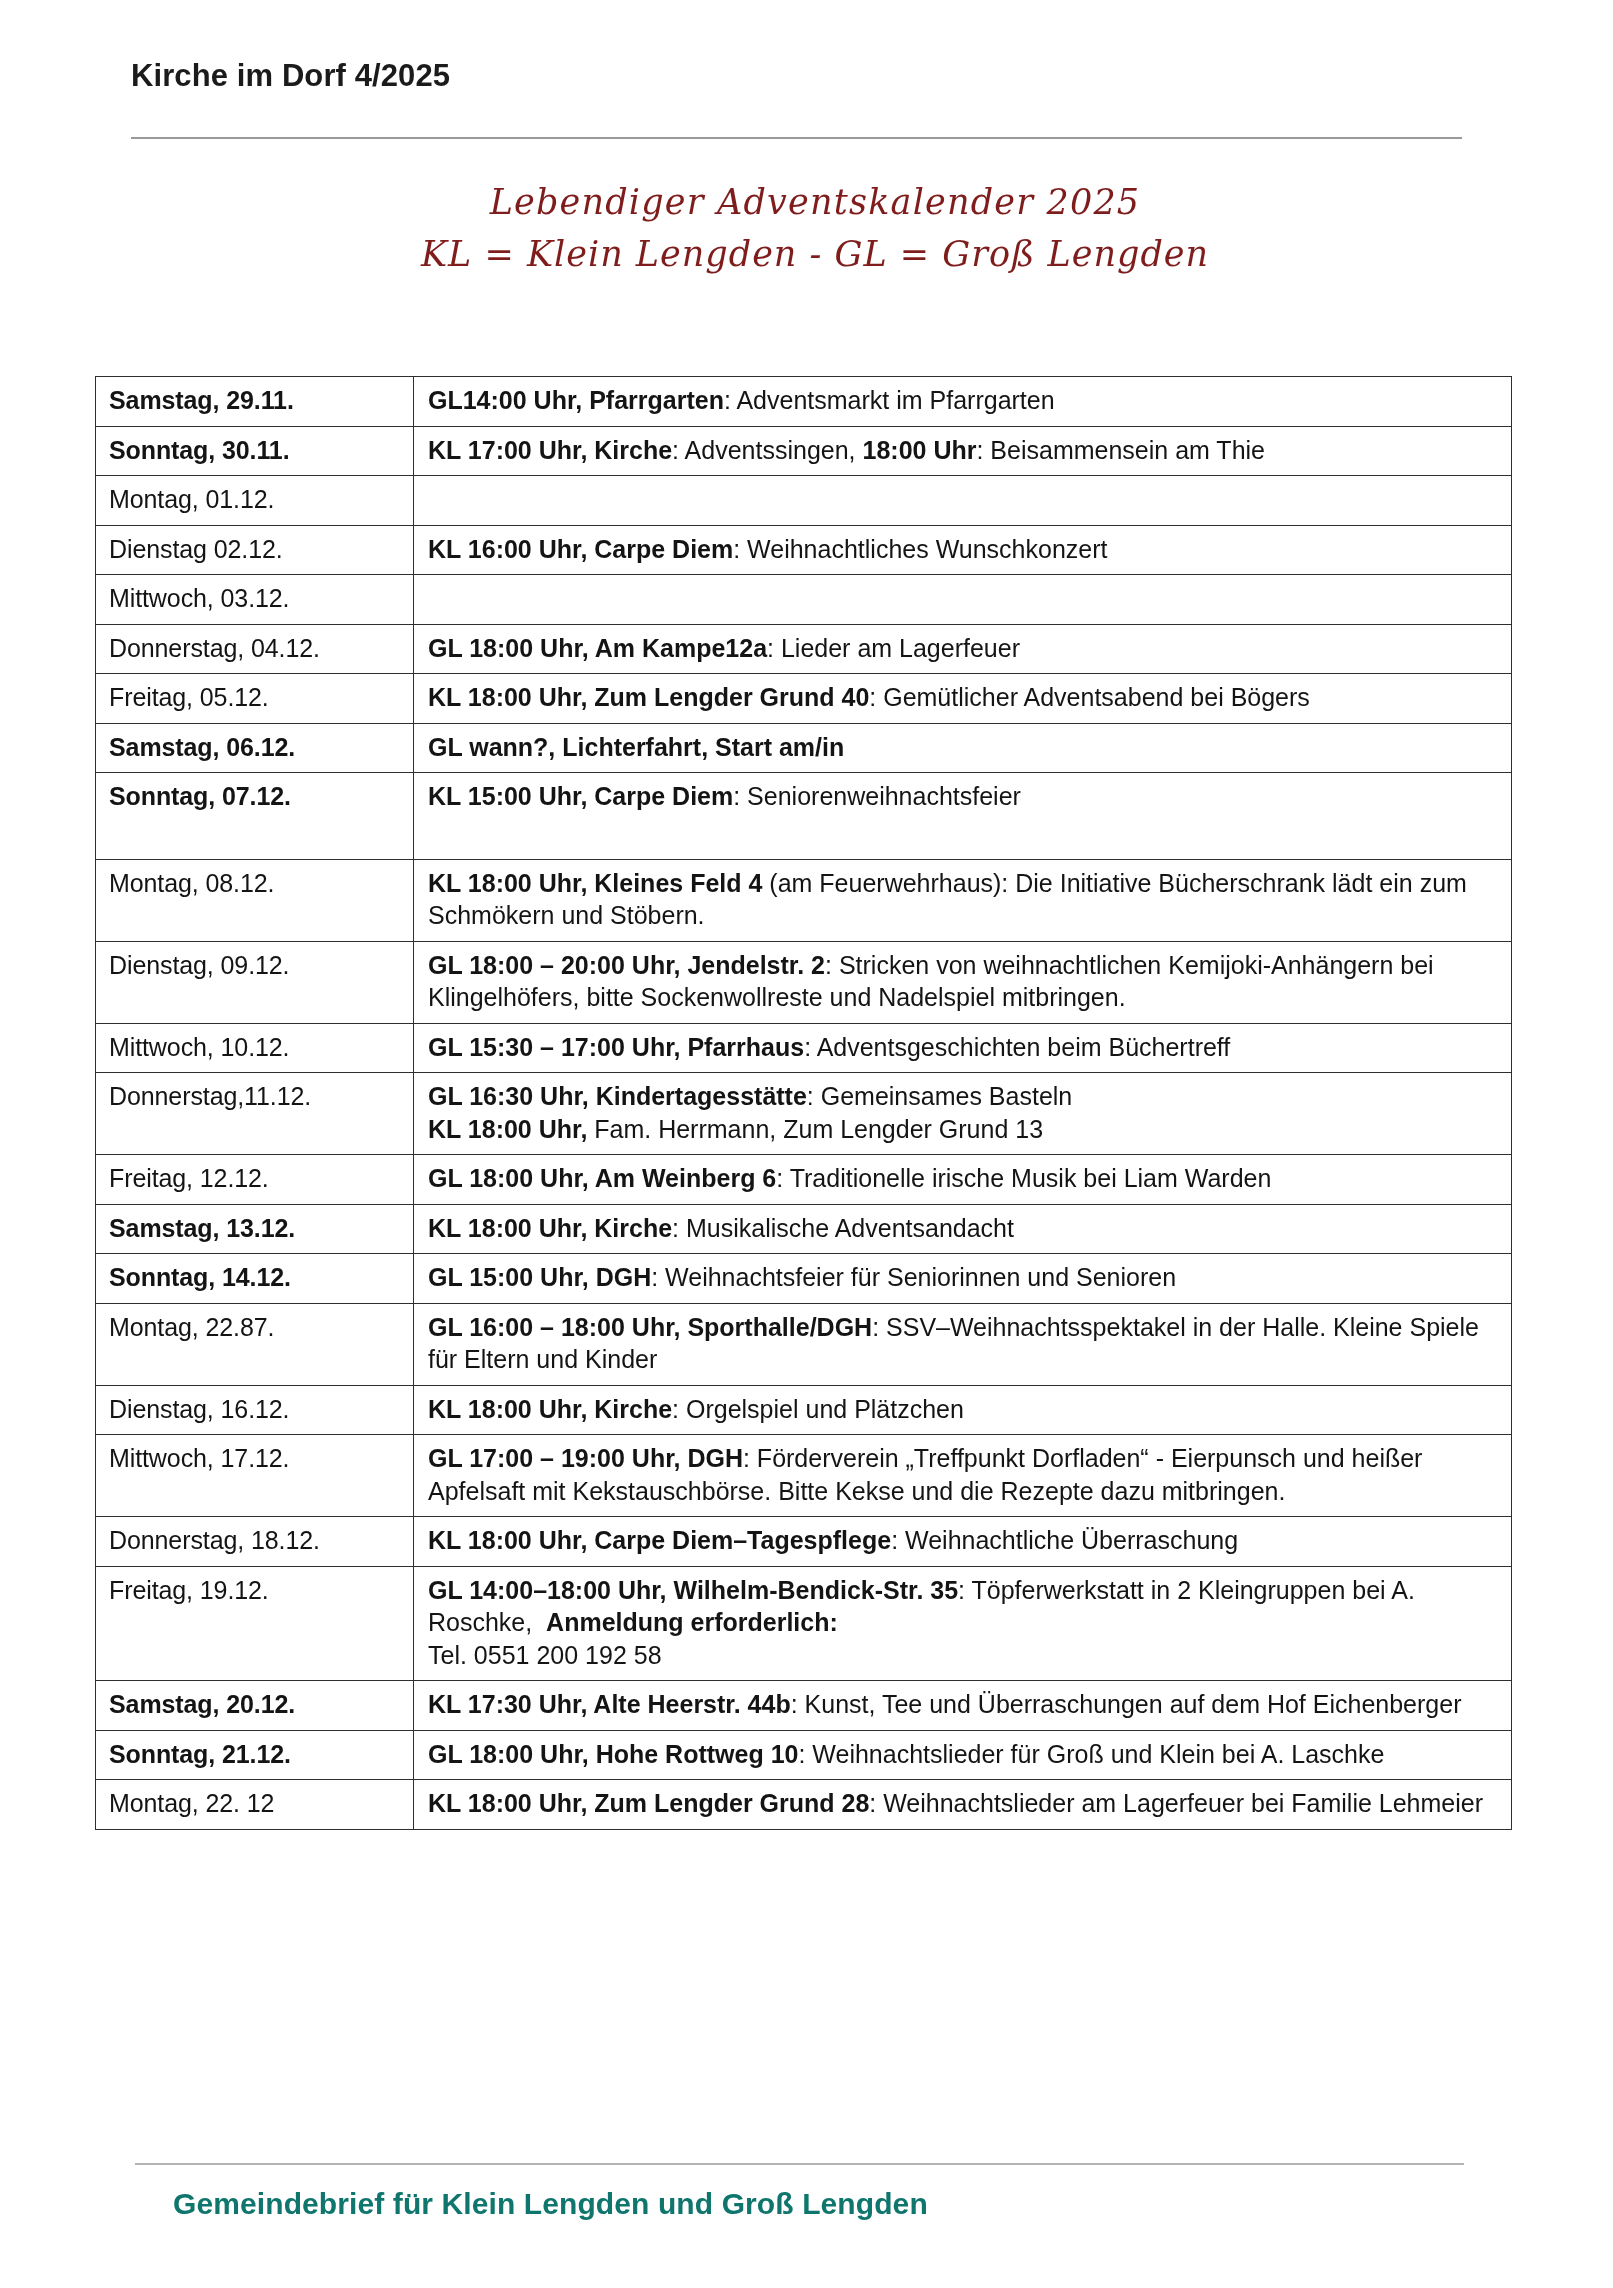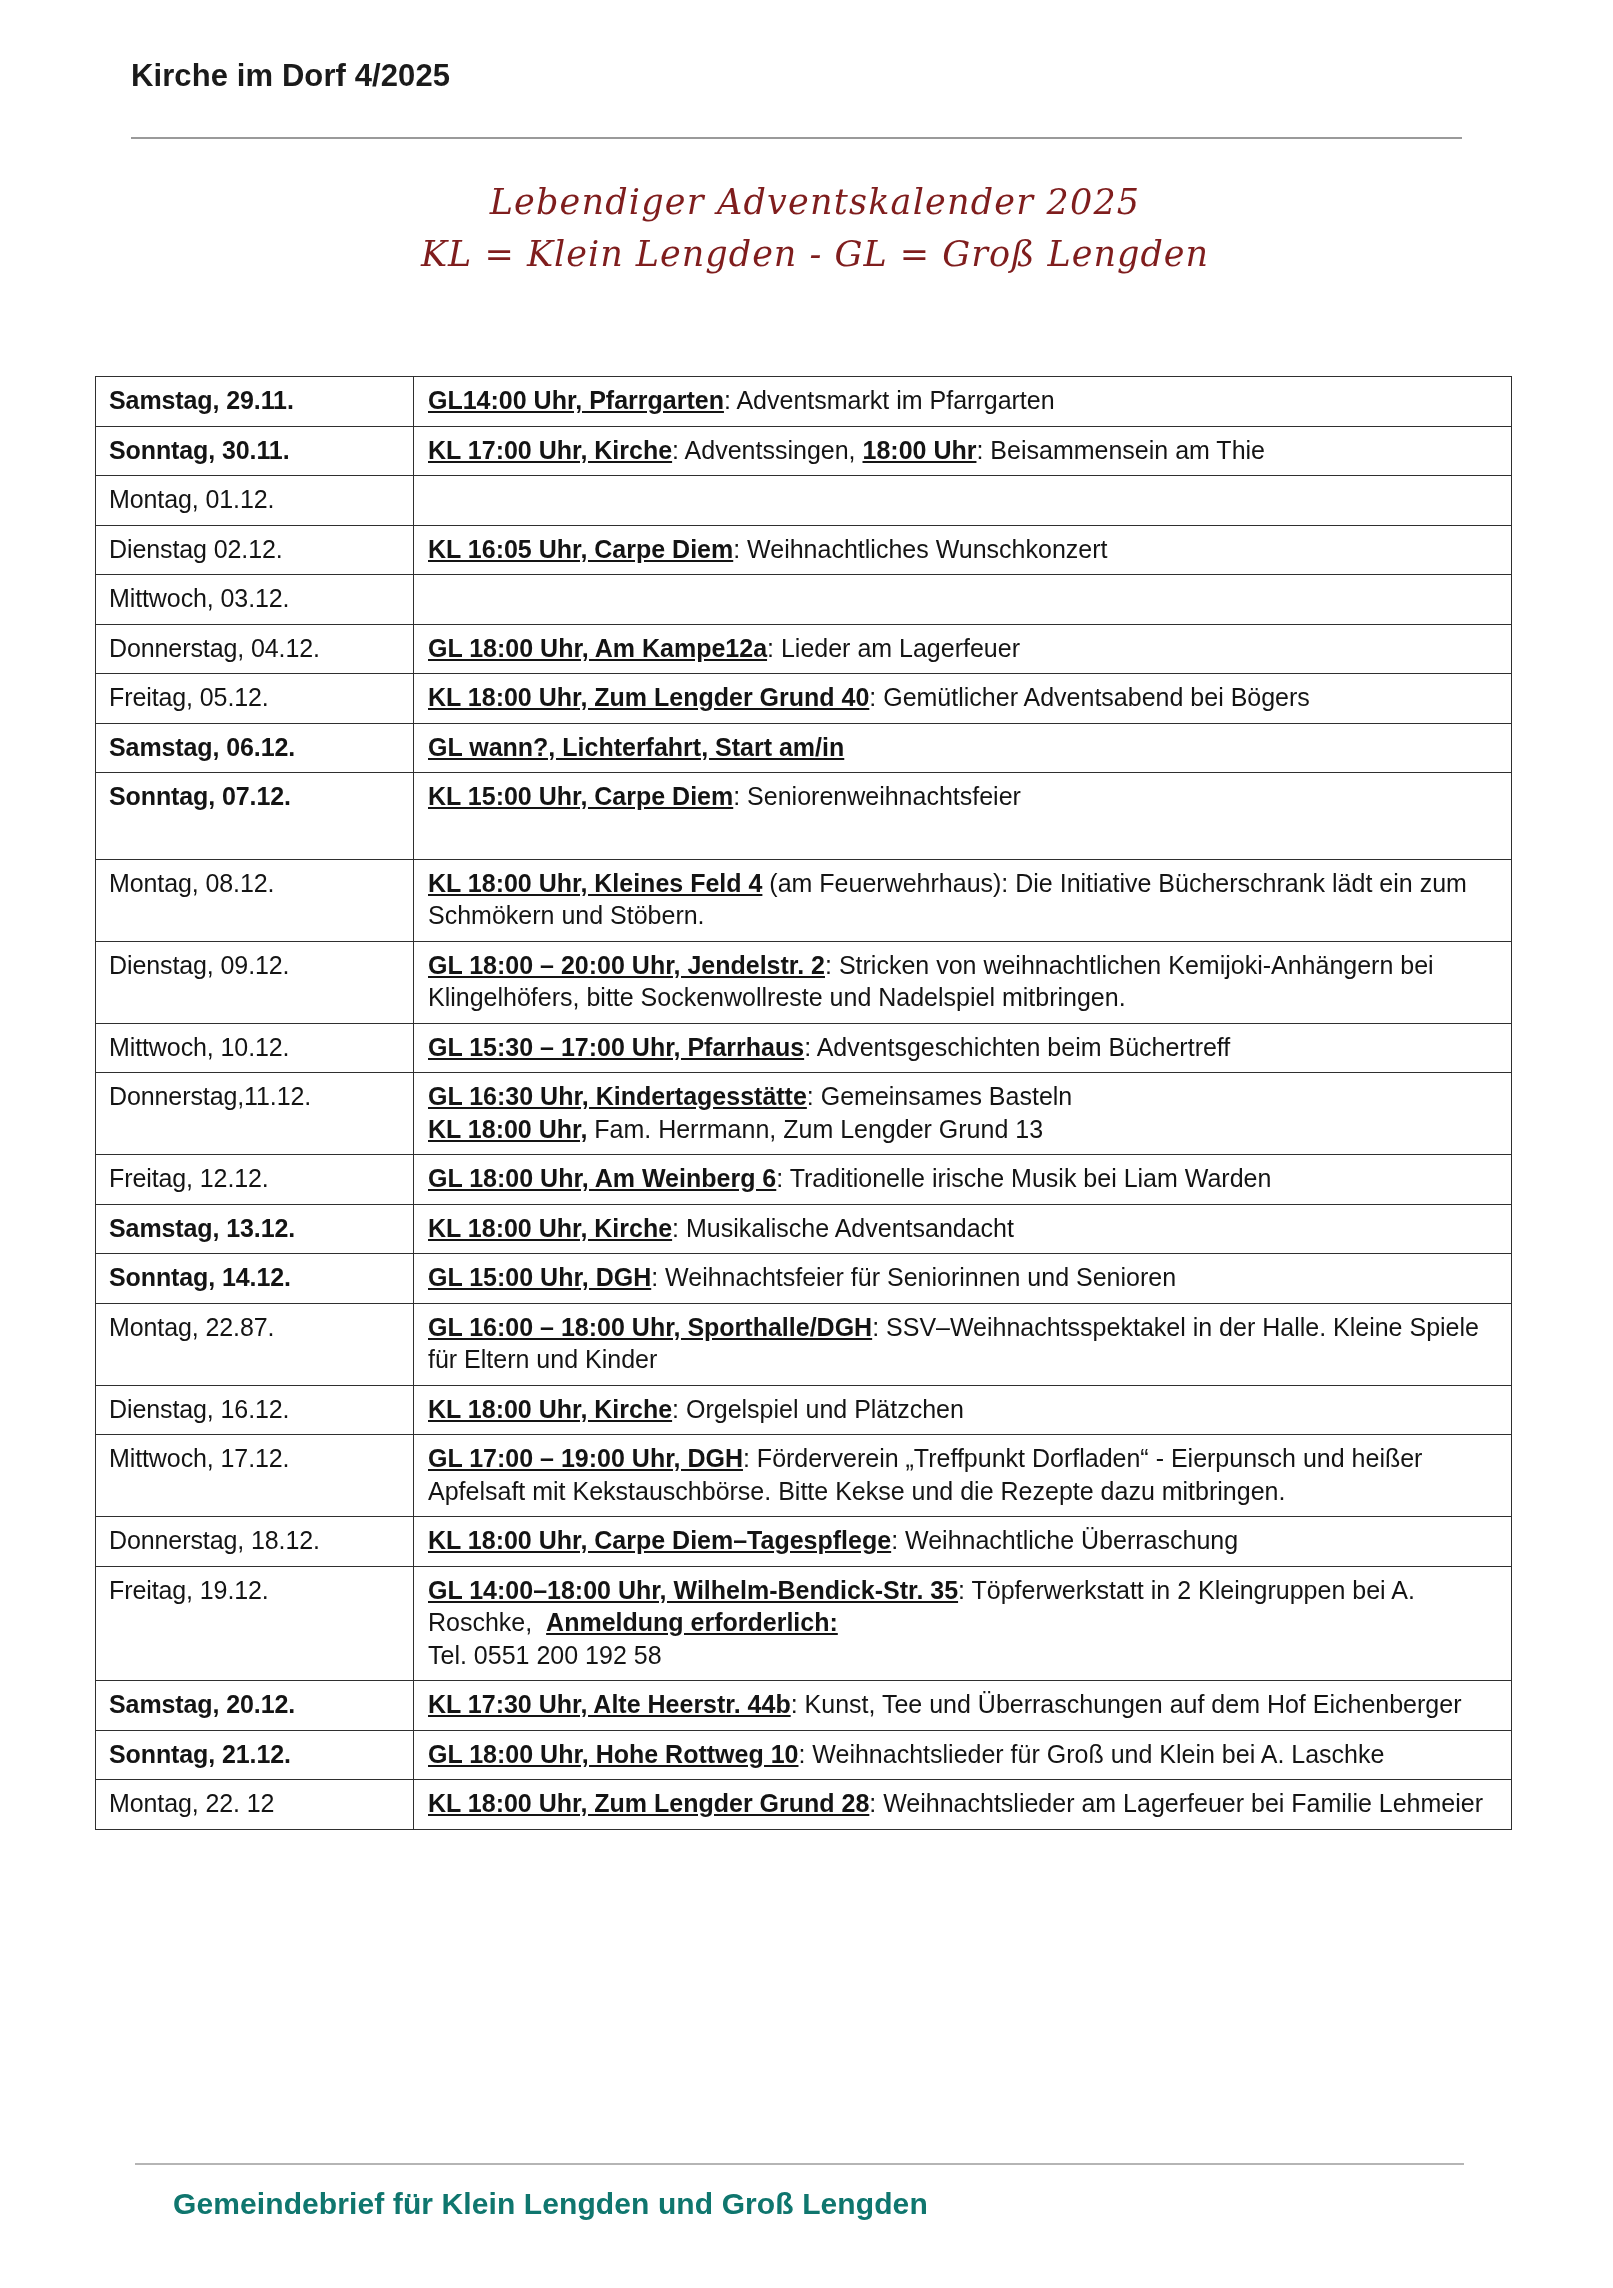--- a/index.html
+++ b/index.html
@@ -101,21 +101,20 @@
     letter-spacing: -0.1px;
   }
   table.calendar td.date.bold {
     font-weight: 700;
   }
   table.calendar td.event {
     padding-left: 14px;
   }
   table.calendar td.event b {
     font-weight: 700;
-    text-decoration: underline;
   }
   table.calendar tr.tall td { padding-bottom: 46px; }
 
   
   .footer-rule {
     position: absolute;
     left: 135px;
     top: 2163px;
     width: 1329px;
     height: 2px;
@@ -160,21 +159,21 @@
           <tr>
             <td class="date bold">Sonntag, 30.11.</td>
             <td class="event"><b>KL 17:00 Uhr, Kirche</b>: Adventssingen, <b>18:00 Uhr</b>: Beisammensein am Thie</td>
           </tr>
           <tr>
             <td class="date">Montag, 01.12.</td>
             <td class="event">&nbsp;</td>
           </tr>
           <tr>
             <td class="date">Dienstag 02.12.</td>
-            <td class="event"><b>KL 16:05 Uhr, Carpe Diem</b>: Weihnachtliches Wunschkonzert</td>
+            <td class="event"><b>KL 16:00 Uhr, Carpe Diem</b>: Weihnachtliches Wunschkonzert</td>
           </tr>
           <tr>
             <td class="date">Mittwoch, 03.12.</td>
             <td class="event">&nbsp;</td>
           </tr>
           <tr>
             <td class="date">Donnerstag, 04.12.</td>
             <td class="event"><b>GL 18:00 Uhr, Am Kampe12a</b>: Lieder am Lagerfeuer</td>
           </tr>
           <tr>

